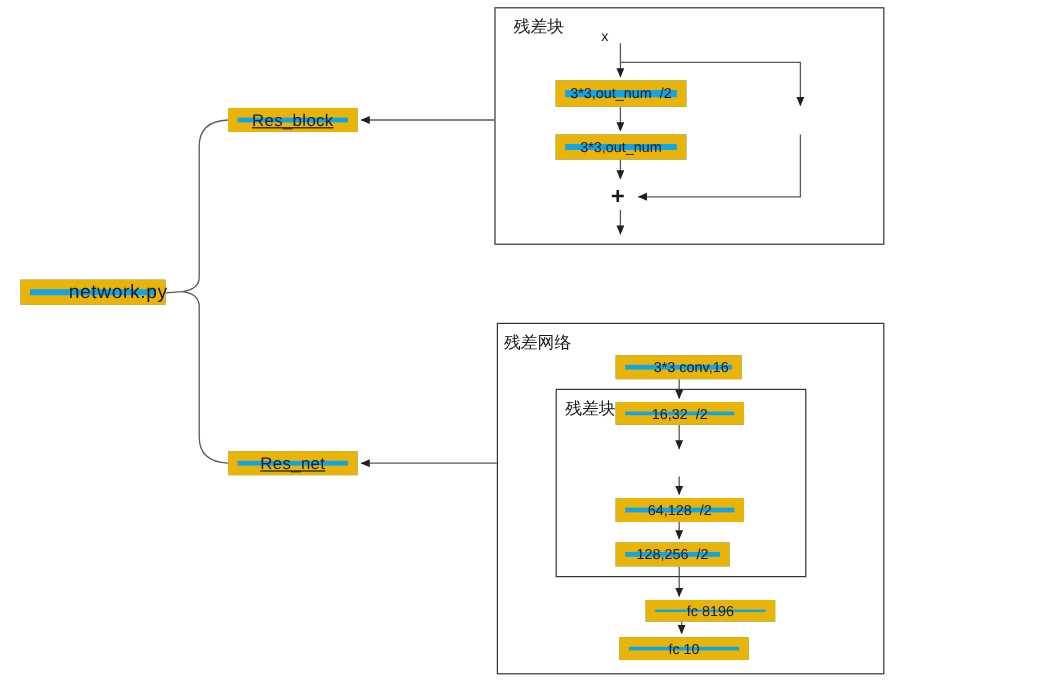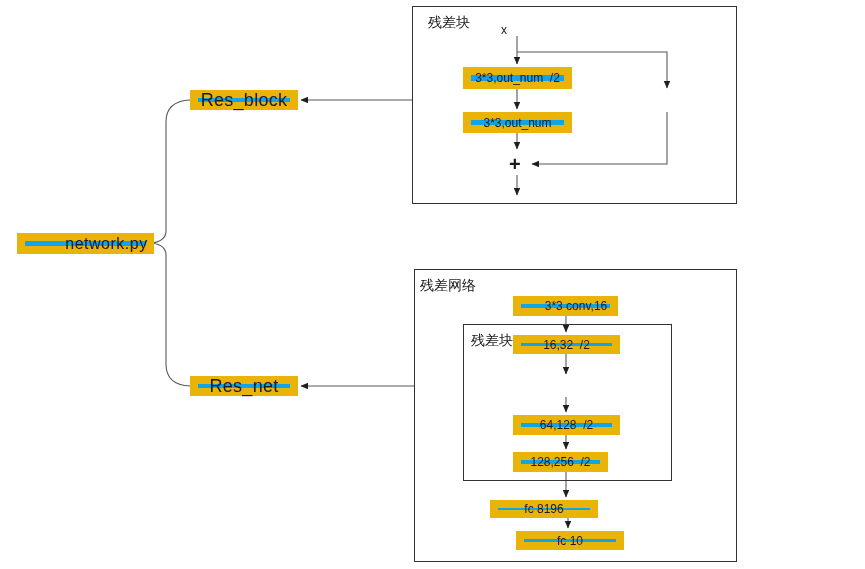--- a/index.html
+++ b/index.html
@@ -26,21 +26,21 @@
     border:1.5px solid #333333;
     background:transparent;
     box-sizing:border-box;
   }
   .label{
     position:absolute;
     white-space:pre;
     line-height:1;
   }
   .t-root{font-size:16px;letter-spacing:0.5px;}
-  .t-class{font-size:18px;letter-spacing:0.3px;}
+  .t-class{font-size:14px;letter-spacing:0.3px;text-decoration:underline;}
   .t-title{font-size:14px;}
   .t-node{font-size:12px;}
   .t-plus{font-size:20px;font-weight:600;}
 </style>
 </head>
 <body>
 
 <div class="canvas">
 
   <svg class="wires" viewBox="0 0 865 569">
@@ -67,21 +67,21 @@
 
       <path d="M566,316 L566,332" marker-end="url(#ah)"></path>
       <path d="M566,354 L566,374" marker-end="url(#ah)"></path>
       <path d="M566,397 L566,412" marker-end="url(#ah)"></path>
       <path d="M566,435 L566,449" marker-end="url(#ah)"></path>
       <path d="M566,472 L566,497" marker-end="url(#ah)"></path>
       <path d="M568,518 L568,528" marker-end="url(#ah)"></path>
     </g>
   </svg>
 
-  <div class="box t-root" style="left:17px;top:233px;width:137px;height:21px;padding-left:42px;">
+  <div class="box t-root" style="left:17px;top:233px;width:121px;height:21px;padding-left:42px;">
     <span>network.py</span>
   </div>
 
   <div class="box t-class" style="left:190px;top:90px;width:108px;height:20px;">
     <span>Res_block</span>
   </div>
 
   <div class="box t-class" style="left:190px;top:376px;width:108px;height:20px;">
     <span>Res_net</span>
   </div>
@@ -114,20 +114,20 @@
   <div class="box t-node" style="left:513px;top:335px;width:107px;height:19px;">
     <span>16,32  /2</span>
   </div>
   <div class="box t-node" style="left:513px;top:415px;width:107px;height:20px;align-items:center;">
     <span>64,128  /2</span>
   </div>
   <div class="box t-node" style="left:513px;top:452px;width:95px;height:20px;">
     <span>128,256  /2</span>
   </div>
 
-  <div class="box t-node" style="left:490px;top:500px;width:108px;height:18px;">
+  <div class="box t-node" style="left:538px;top:500px;width:108px;height:18px;">
     <span>fc 8196</span>
   </div>
   <div class="box t-node" style="left:516px;top:531px;width:108px;height:19px;">
     <span>fc 10</span>
   </div>
 
 </div>
 
 </body></html>

